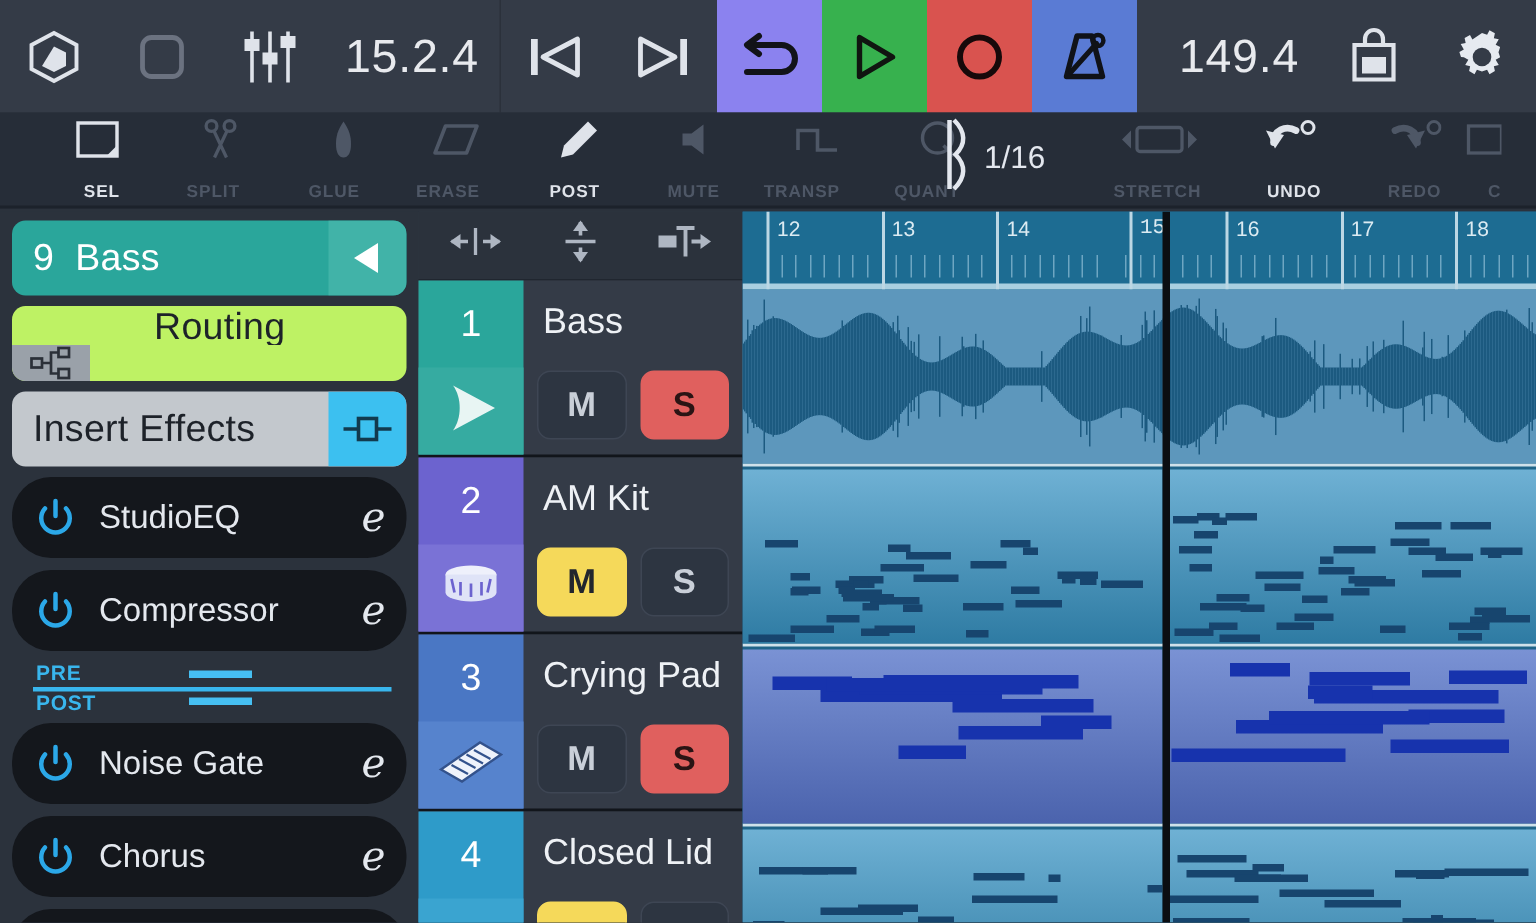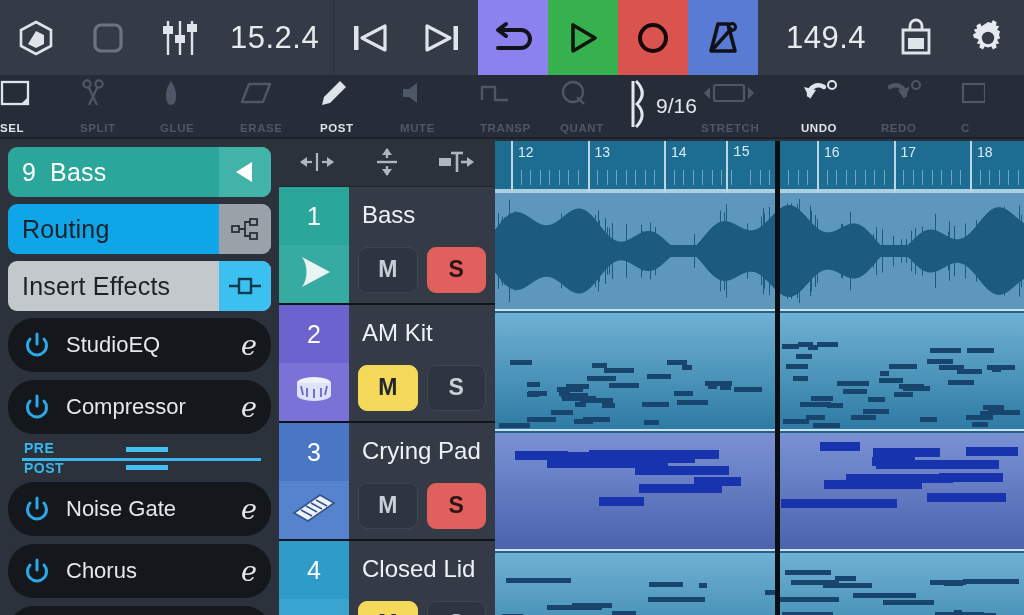--- a/index.html
+++ b/index.html
@@ -37,21 +37,21 @@
   
   .toolbar {
     position: absolute; left: 0; top: 75px; width: 1024px; height: 64px;
     background: #262d38;
     display: flex; align-items: center;
     border-bottom: 2px solid #1c222b;
   }
   .tool {
     width: 80px; height: 64px;
     display: flex; flex-direction: column;
-    align-items: flex-start; justify-content: center; gap: 15px;
+    align-items: flex-end; justify-content: center; gap: 15px;
     color: #4e5766;
     flex: none;
   }
   .tool.active { color: #dfe3ea; }
   .tool-label { font-size: 11.5px; font-weight: bold; letter-spacing: .6px; }
   .tool-ico { height: 28px; display: flex; align-items: center; justify-content: center; }
   .quantval {
     display: flex; align-items: center; gap: 4px;
     color: #e3e7ee; font-size: 21px; margin-left: -10px; margin-right: 4px;
   }
@@ -71,21 +71,21 @@
     white-space: nowrap; overflow: hidden;
   }
   .insp-row .endbox {
     width: 52px; align-self: stretch;
     display: flex; align-items: center; justify-content: center;
   }
   .row-track { background: #2aa69b; }
   .row-track .lbl { color: #ffffff; display: flex; gap: 14px; }
   .row-track .num { color: #ffffff; font-weight: 500; }
   .row-track .endbox { background: #41b3a8; }
-  .row-routing { background: #0ea5e9; }
+  .row-routing { background: #bef264; flex-direction: column; }
   .row-routing .lbl { color: #1d2229; }
   .row-routing .endbox { background: #9aa1a9; }
   .row-insert { background: #c3c8cd; }
   .row-insert .lbl { color: #1d2229; }
   .row-insert .endbox { background: #3cc0f0; }
 
   .fx {
     height: 54px; border-radius: 26px; background: #14171c;
     display: flex; align-items: center; margin-bottom: 8px;
     padding: 0 14px 0 16px;
@@ -357,21 +357,21 @@
       <span class="tool-label">QUANT</span>
     </div>
 
     <div class="quantval">
       <span>
         <svg width="22" height="50" viewBox="0 0 22 50">
           <path d="M6 2 C14 10 14 18 7 25 C14 32 14 40 6 48" fill="none" stroke="#e3e7ee" stroke-width="3"></path>
           <line x1="3" y1="2" x2="3" y2="48" stroke="#e3e7ee" stroke-width="3"></line>
         </svg>
       </span>
-      <span>9/16</span>
+      <span>1/16</span>
     </div>
 
     <div class="tool" style="width:100px">
       <span class="tool-ico">
         <svg width="56" height="24" viewBox="0 0 56 24">
           <rect x="13" y="4" width="30" height="16" rx="2" fill="none" stroke="currentColor" stroke-width="2.2"></rect>
           <path d="M9 6 L3 12 L9 18 Z" fill="currentColor"></path>
           <path d="M47 6 L53 12 L47 18 Z" fill="currentColor"></path>
         </svg>
       </span>
@@ -666,21 +666,21 @@
         <div class="bar" style="left: 169px;">
           <span>14</span>
         </div>
         <div class="tick" style="left: 178.562px;"></div>
         <div class="tick" style="left: 188.125px;"></div>
         <div class="tick" style="left: 197.688px;"></div>
         <div class="tick" style="left: 207.25px;"></div>
         <div class="tick" style="left: 216.812px;"></div>
         <div class="tick" style="left: 226.375px;"></div>
         <div class="tick" style="left: 235.938px;"></div>
-        <div class="bar" style="left: 231px; font-family: Liberation Mono, monospace;">
+        <div class="bar" style="left: 258px; font-family: Liberation Mono, monospace;">
           <span>15</span>
         </div>
         <div class="tick" style="left: 255.062px;"></div>
         <div class="tick" style="left: 264.625px;"></div>
         <div class="tick" style="left: 274.188px;"></div>
         <div class="tick" style="left: 283.75px;"></div>
         <div class="tick" style="left: 293.312px;"></div>
         <div class="tick" style="left: 302.875px;"></div>
         <div class="tick" style="left: 312.438px;"></div>
         <div class="bar" style="left: 322px;">

